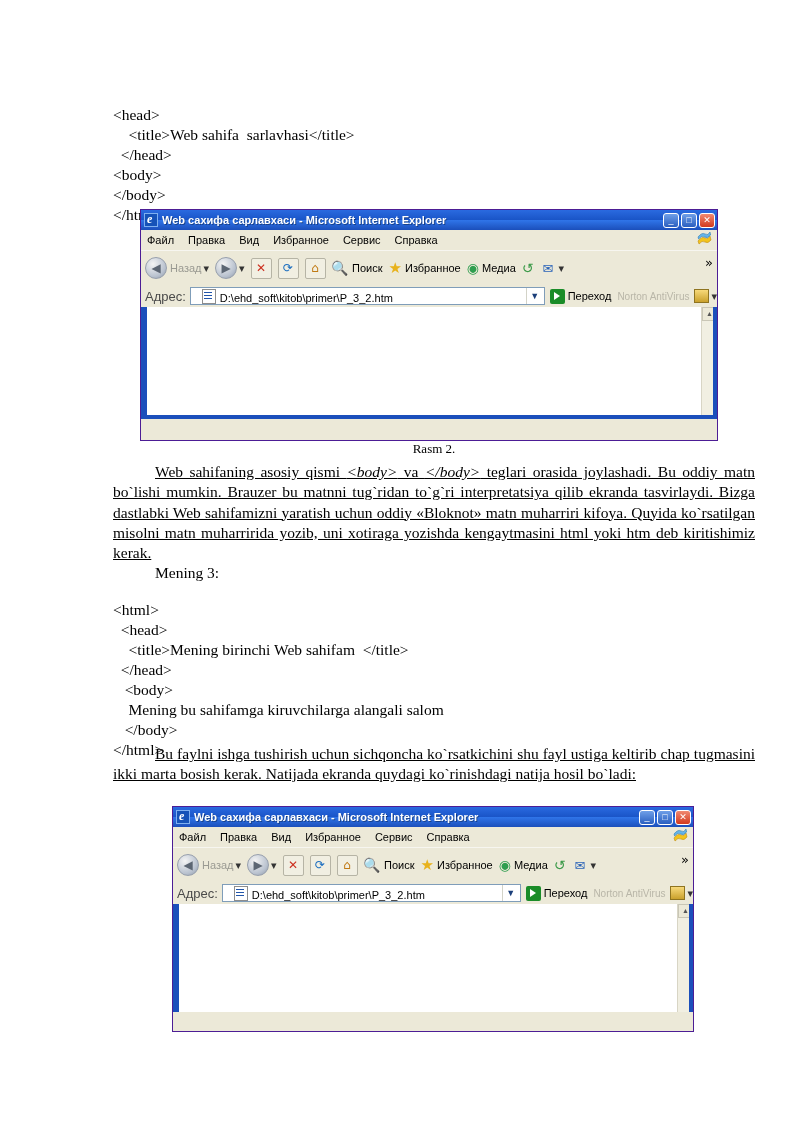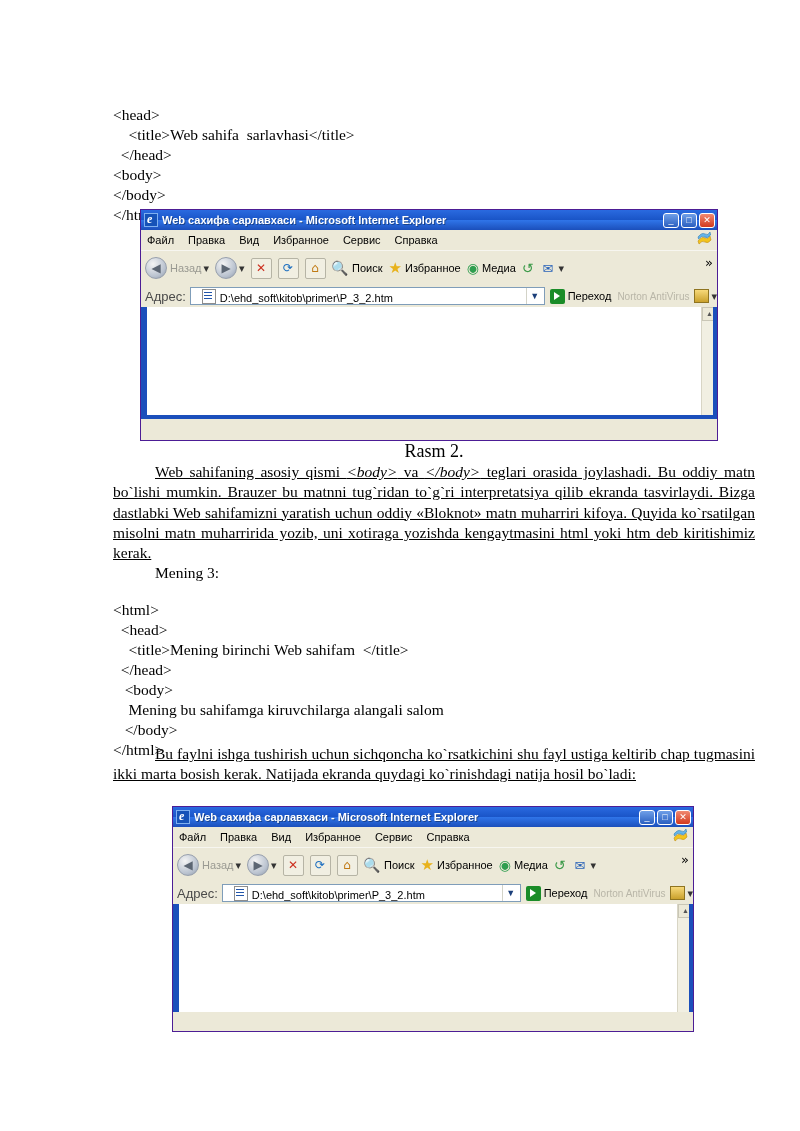--- a/index.html
+++ b/index.html
@@ -51,21 +51,21 @@
     top: 553px;
     font-size: 15.5px;
     text-indent: 42px;
     width: 300px;
   }
   .caption {
     position: absolute;
     width: 642px;
     left: 113px;
     text-align: center;
-    font-size: 18px;
+    font-size: 13px;
   }
   #caption-1 { top: 430px; }
   #caption-2 { top: 1021px; }
 
   
   .ie-window {
     position: absolute;
     border: 1px solid #4c1d95;
     background: #ece9d8;
     box-sizing: border-box;

